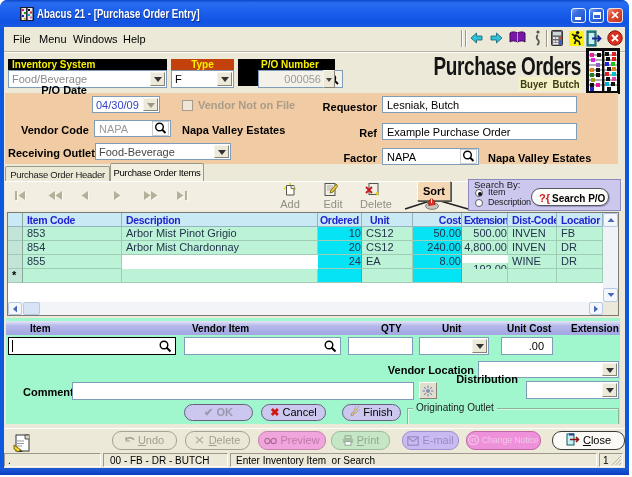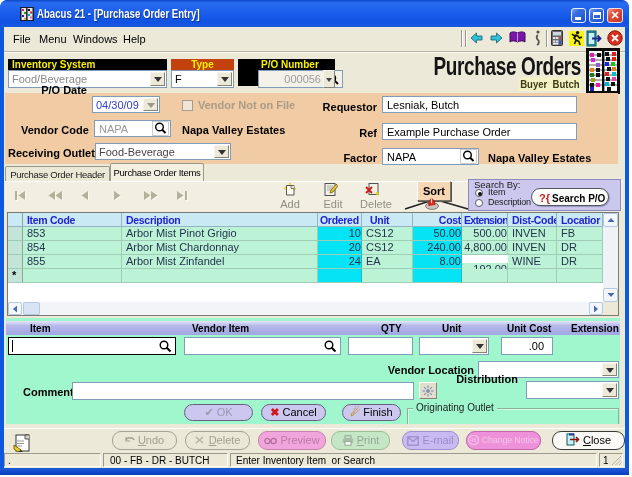--- a/index.html
+++ b/index.html
@@ -328,21 +328,20 @@
 <div class="gc" style="left:122px;top:241px;width:196px;">Arbor Mist Chardonnay</div>
 <div class="gc cy num" style="left:318px;top:241px;width:44px;">20</div>
 <div class="gc" style="left:362px;top:241px;width:51px;">CS12</div>
 <div class="gc cy num" style="left:413px;top:241px;width:49px;">240.00</div>
 <div class="gc num" style="left:462px;top:241px;width:46px;">4,800.00</div>
 <div class="gc" style="left:508px;top:241px;width:49px;">INVEN</div>
 <div class="gc" style="left:557px;top:241px;width:46px;">DR</div>
 
 <div class="gc sel" style="left:8px;top:255px;width:15px;"></div>
 <div class="gc" style="left:23px;top:255px;width:99px;">855</div>
-<div class="gc" style="left:122px;top:255px;width:196px;">Arbor Mist Zinfandel</div>
 <div class="gc cy num" style="left:318px;top:255px;width:44px;">24</div>
 <div class="gc" style="left:362px;top:255px;width:51px;">EA</div>
 <div class="gc cy num" style="left:413px;top:255px;width:49px;">8.00</div>
 <div class="gc num" style="left:462px;top:255px;width:46px;margin-top:8px;">192.00</div>
 <div class="gc" style="left:508px;top:255px;width:49px;">WINE</div>
 <div class="gc" style="left:557px;top:255px;width:46px;">DR</div>
 
 <div class="gc sel" style="left:8px;top:269px;width:15px;color:#000;font-weight:bold;padding-left:4px;">*</div>
 <div class="gc" style="left:23px;top:269px;width:99px;"></div>
 <div class="gc" style="left:122px;top:269px;width:196px;"></div>
@@ -435,21 +434,21 @@
       </svg>
     </div>
 <div class="ab lbl" style="left:452px;top:373px;width:70px;text-align:center;">Distribution</div>
 <div class="ab sunk" style="left:526px;top:381px;width:93px;height:18px;">
       <div class="dd"></div>
     </div>
 
 <div class="ab" style="left:407px;top:408px;width:212px;height:16px;border:1px solid #8ab49a;border-bottom:none;box-shadow:inset 1px 1px 0 #d8fce8;"></div>
 <div class="ab" style="left:413px;top:402px;background:#A0F7CE;padding:0 3px;font:10px 'Liberation Sans',sans-serif;color:#1a1a1a;">Originating Outlet</div>
 
-<div class="pill" style="left:184px;top:404px;width:69px;height:17px;background:#CBC7EF;border:1px solid #62627e;line-height:15px;color:#9898AC;font-weight:normal;"><span style="color:#9a9aae;">✔</span> OK</div>
+<div class="pill" style="left:184px;top:404px;width:69px;height:17px;background:#CBC7EF;border:1px solid #62627e;line-height:15px;color:#9898AC;font-weight:bold;"><span style="color:#9a9aae;">✔</span> OK</div>
 <div class="pill" style="left:261px;top:404px;width:65px;height:17px;background:#CBC7EF;border:1px solid #62627e;line-height:15px;color:#000;"><span style="color:#d01818;font-weight:bold;">✖</span> Cancel</div>
 <div class="pill" style="left:342px;top:404px;width:59px;height:17px;background:#CBC7EF;border:1px solid #62627e;line-height:15px;color:#000;"><span style="color:#b89010;font-weight:bold;">☄</span> Finish</div>
 
 <div class="ab" style="left:4px;top:428px;width:621px;height:25px;background:#ECE9D8;border-top:1px solid #fff;"></div>
 <svg class="ab" style="left:13px;top:434px;" width="19" height="19" viewBox="0 0 19 19">
       <rect x="3" y="1" width="13" height="16" fill="#fff" stroke="#333"></rect>
       <path d="M16 1 L12 1 L12 5 L16 5" fill="#d8d4c4" stroke="#333" stroke-width="0.8"></path>
       <path d="M4 7 L11 7 M4 9.5 L11 9.5 M4 12 L9 12" stroke="#889" stroke-width="0.9"></path>
       <path d="M1 11 L8 16 L5 18 L1 15 Z" fill="#f0d020" stroke="#6a5a10" stroke-width="0.9"></path>
       <path d="M8 16 L10 18 L5 18" fill="#333"></path>

